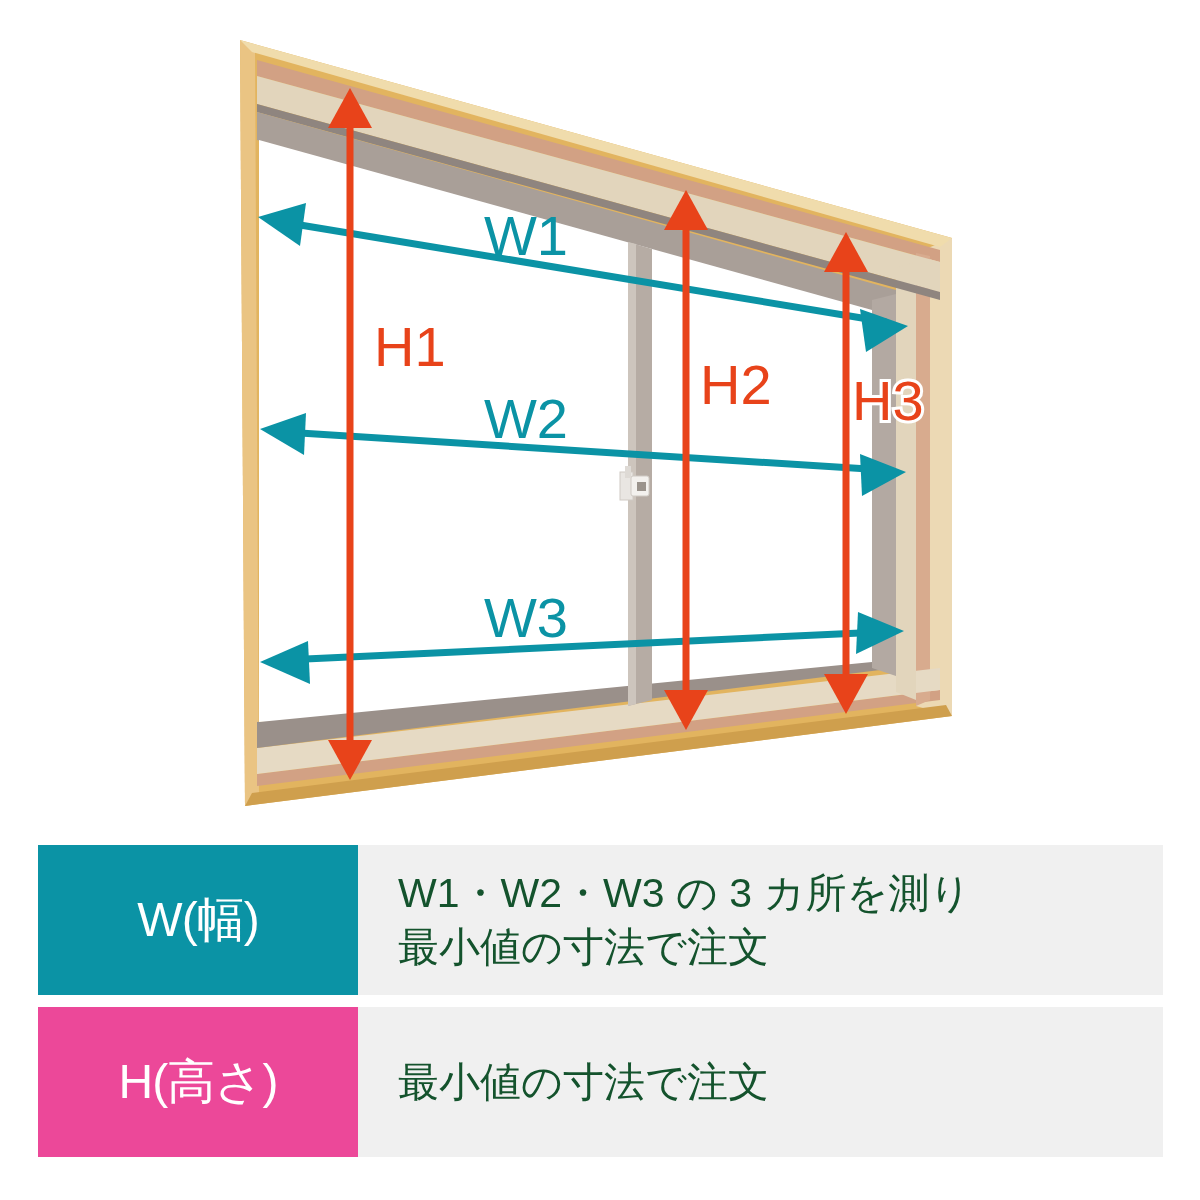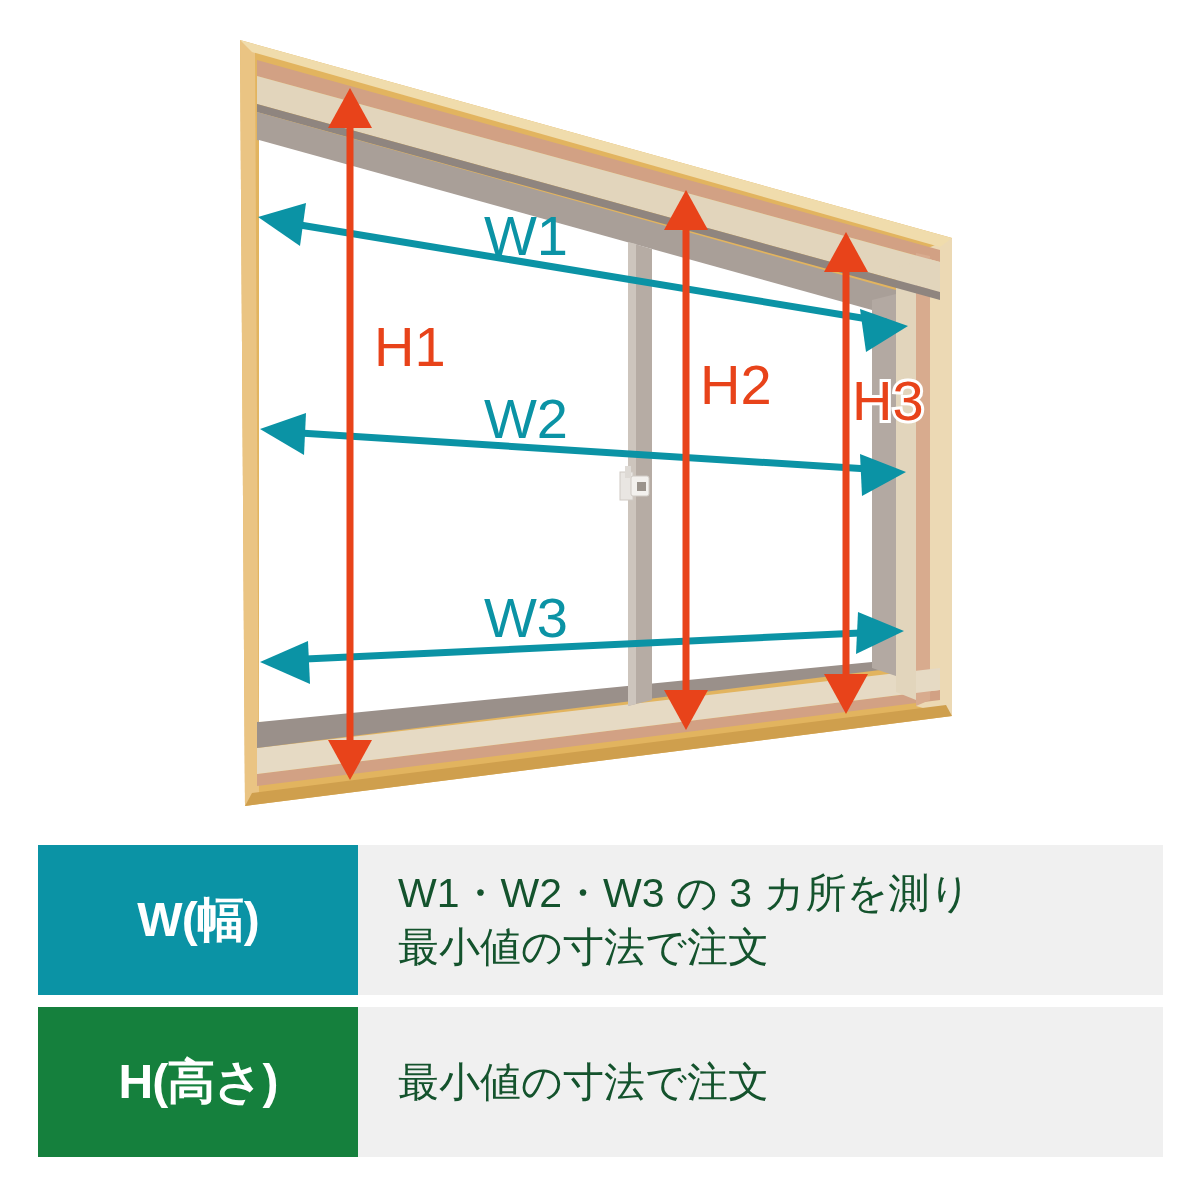--- a/index.html
+++ b/index.html
@@ -26,26 +26,26 @@
     margin-bottom:12px;
   }
   .legend-key{
     width:320px;
     min-height:150px;
     display:flex;
     align-items:center;
     justify-content:center;
     color:#ffffff;
     font-size:48px;
-    font-weight:bold;
+    font-weight:normal;
     letter-spacing:-1px;
     box-sizing:border-box;
   }
   .legend-key.w{background:#0b93a5;}
-  .legend-key.h{background:#15803d;}
+  .legend-key.h{background:#ec4899;}
   .legend-desc{
     flex:1;
     background:#f0f0f0;
     display:flex;
     flex-direction:column;
     justify-content:center;
     padding:8px 16px 8px 40px;
     box-sizing:border-box;
     color:#14532d;
     font-size:41px;

